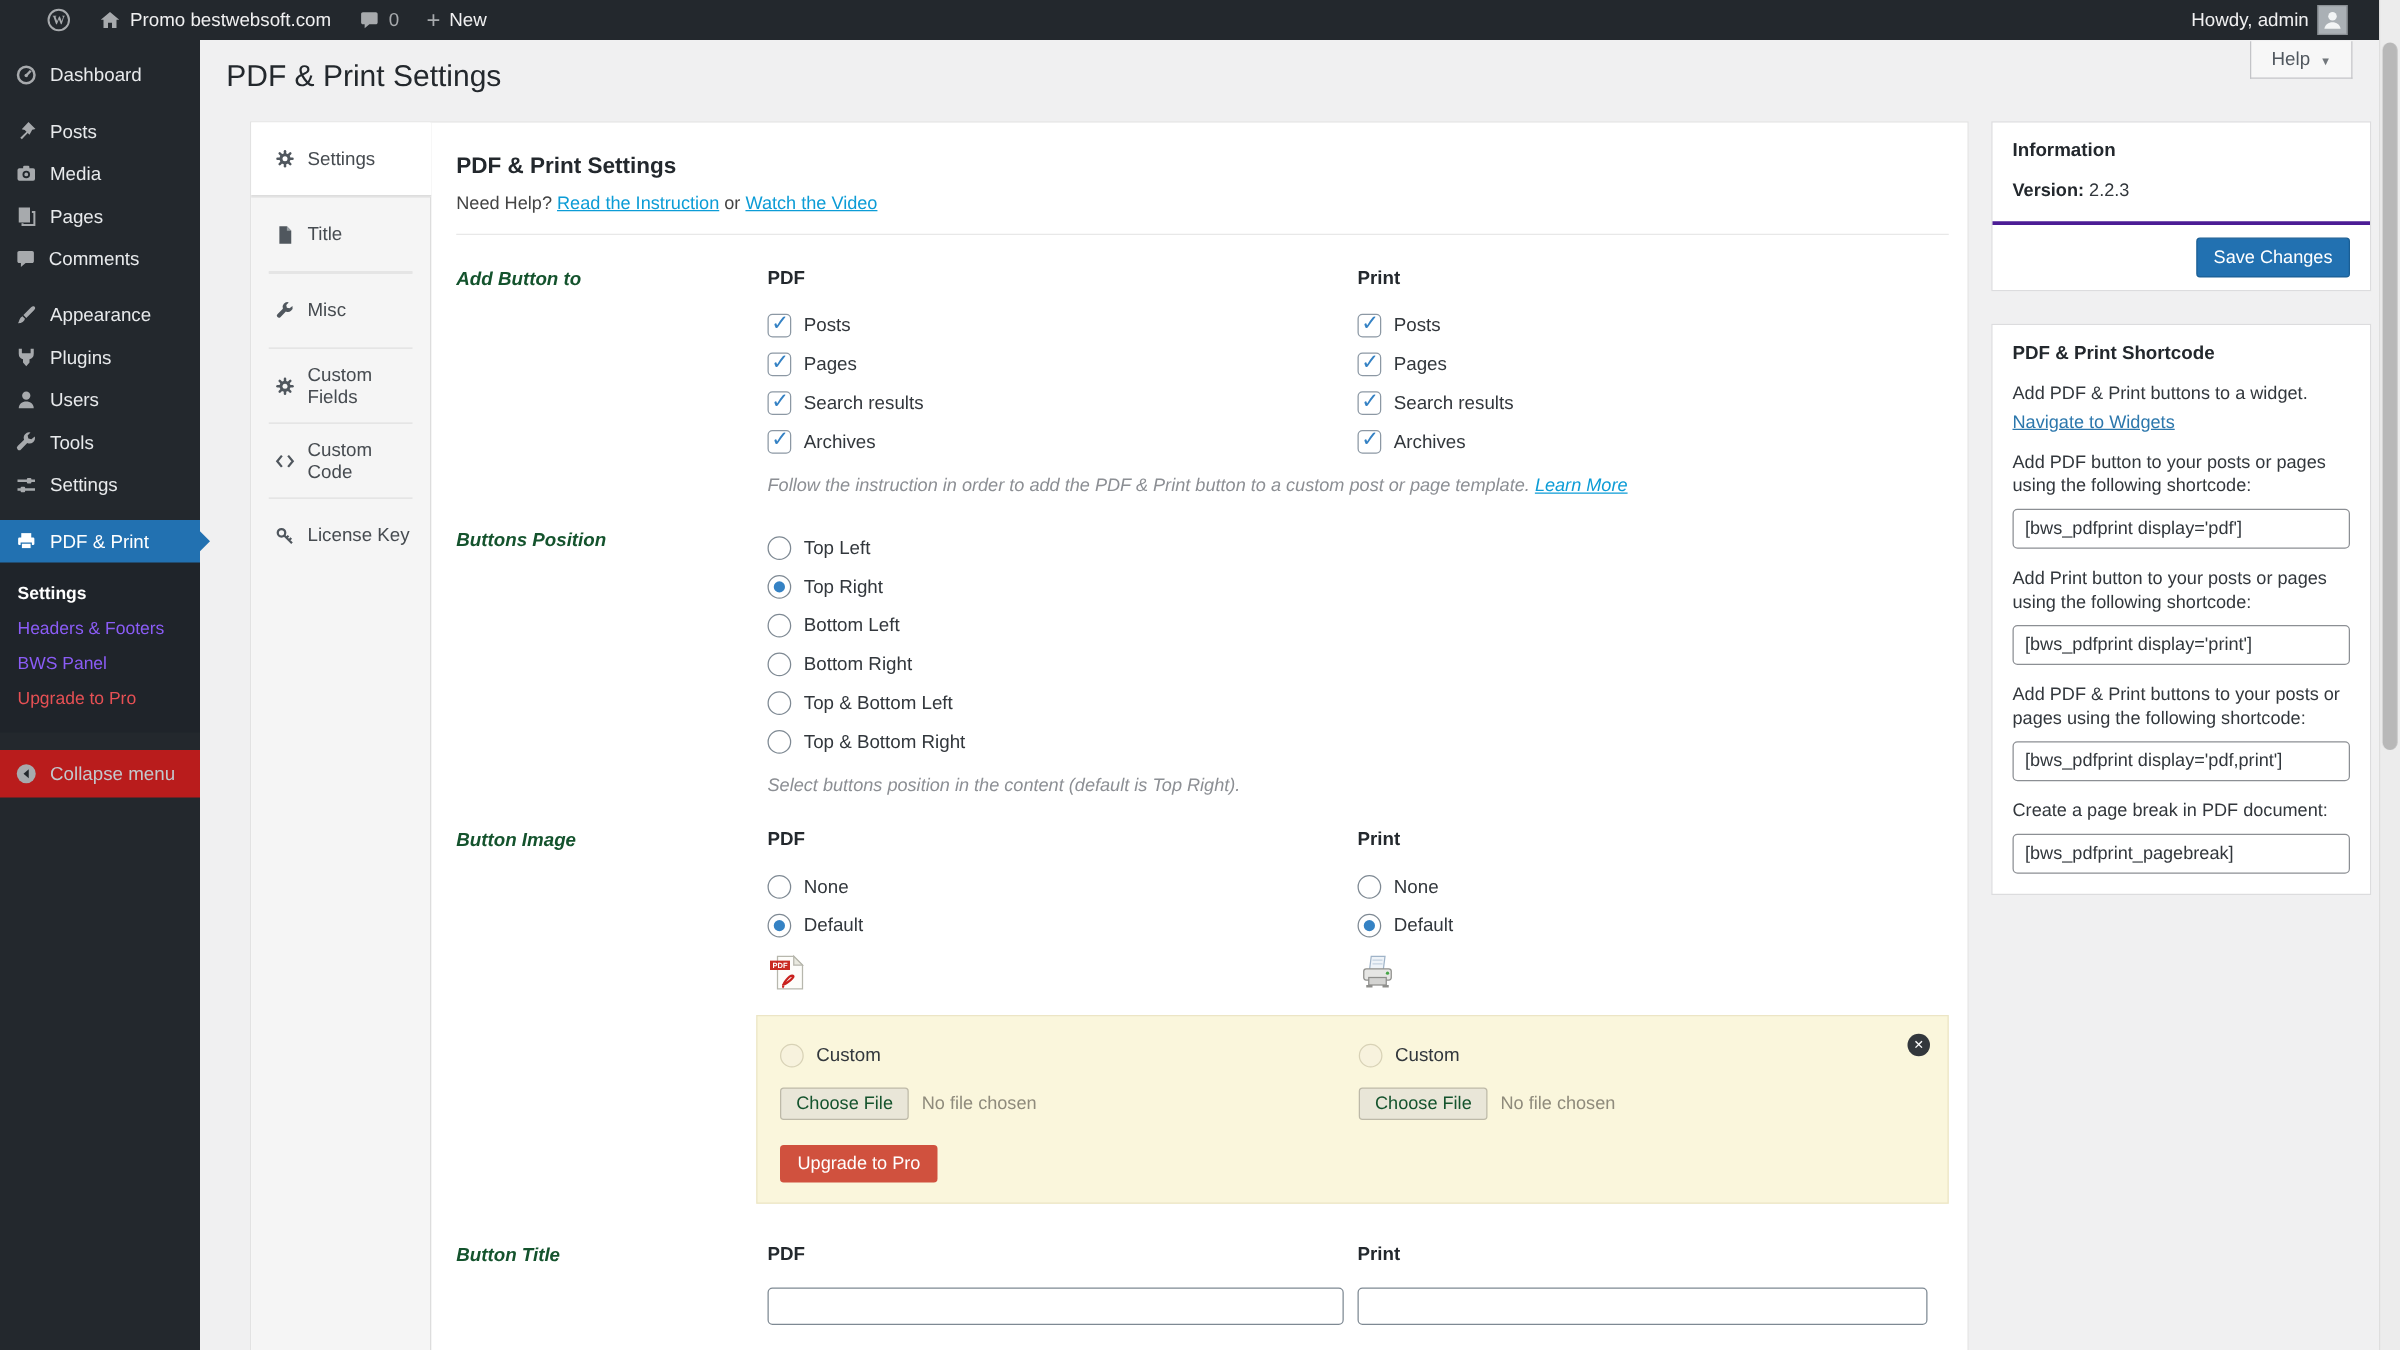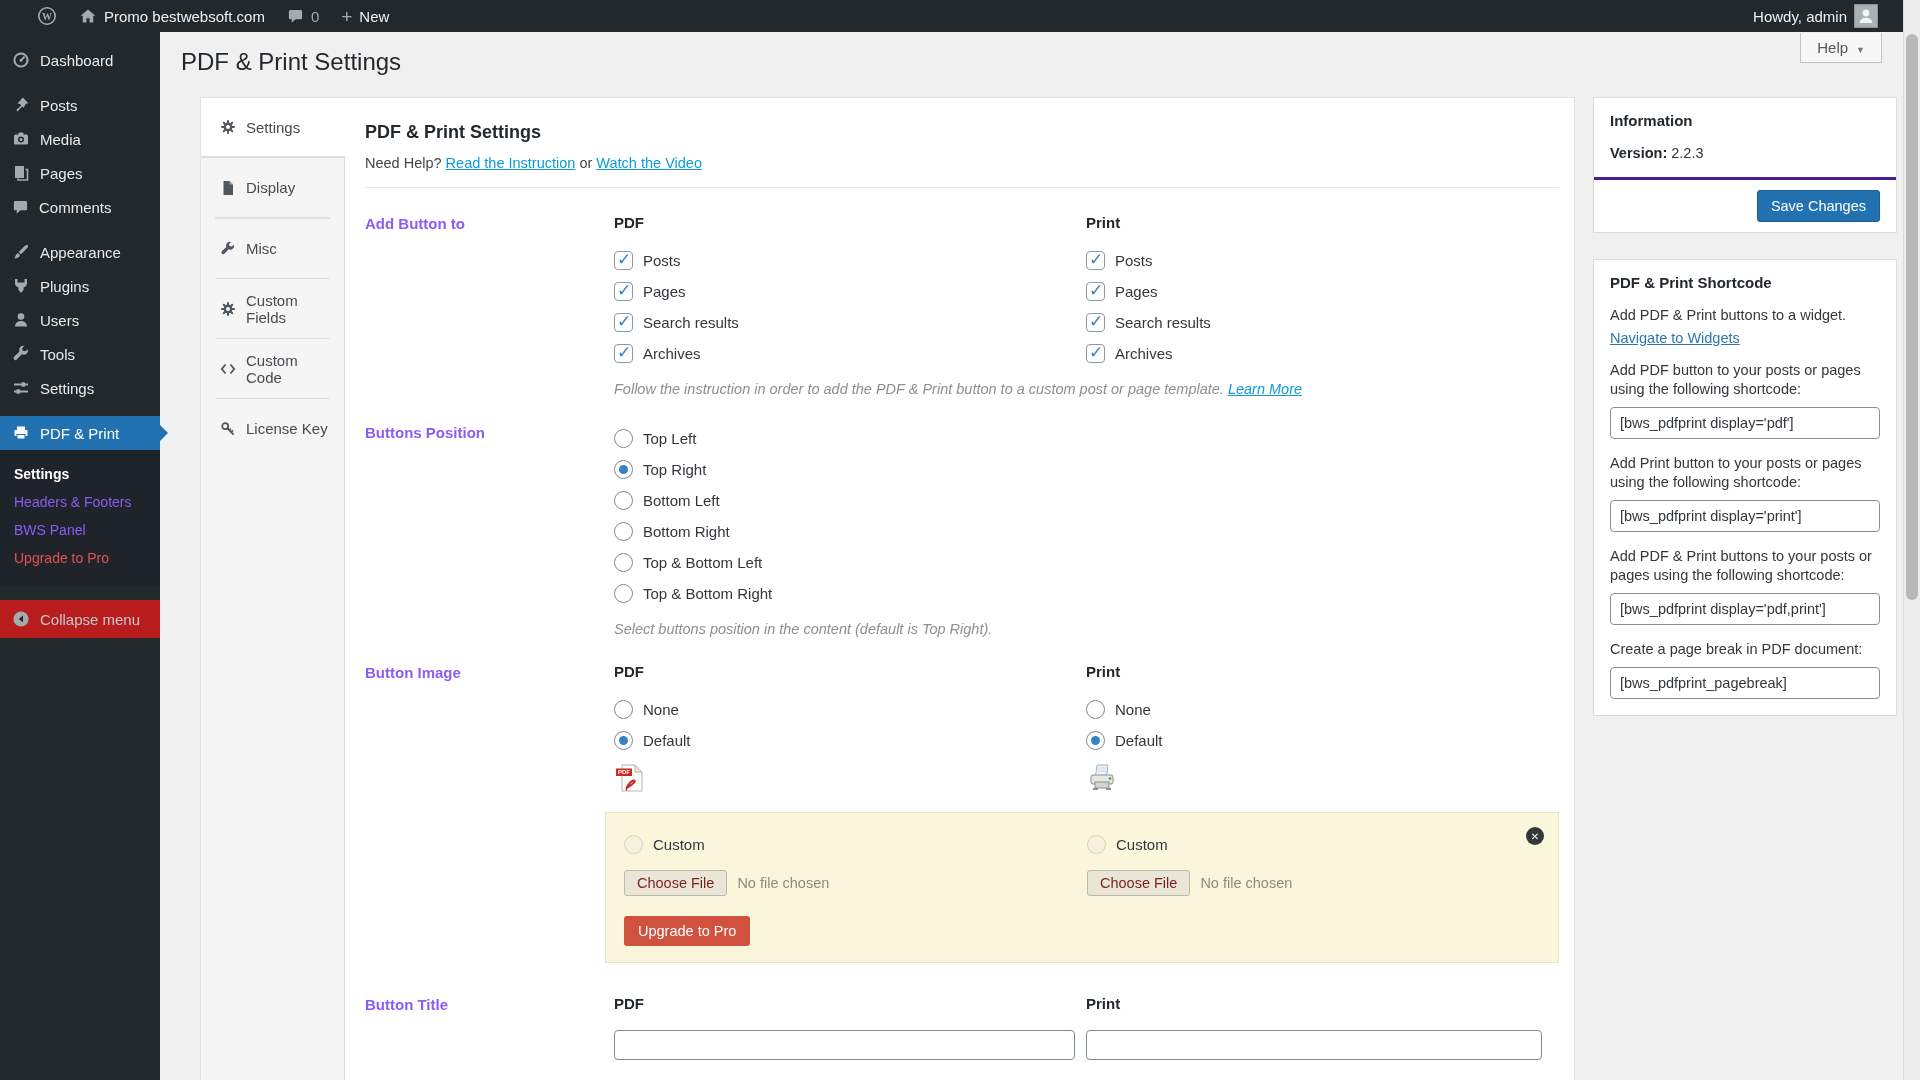--- a/index.html
+++ b/index.html
@@ -77,21 +77,21 @@
   .tab-sep { height:1px; background:#e0e0e0; margin:0 14px; }
   #tabcol-rest { border-top:1px solid #ddd; }
 
   #formcol { flex:1; padding:20px 15px 40px 20px; }
   h2.panel-title { margin:4px 0 0; font-size:18px; font-weight:bold; color:#23282d; }
   .need-help { margin-top:12px; font-size:14.5px; color:#444; }
   a.blue-link { color:#0c9cd6; }
   hr.form-hr { border:none; border-top:1px solid #e8e8e8; margin:16px 0 0; }
 
   .fsection { margin-top:26px; display:flex; }
-  .flabel { width:249px; flex:none; font-weight:bold; font-size:15px; color:#8b5cf6; padding-top:1px; }
+  .flabel { width:249px; flex:none; font-weight:bold; font-size:15px; color:#14532d; padding-top:1px;font-style:italic; }
   .fbody { flex:1; display:grid; grid-template-columns:472px 1fr; align-items:start; }
   .colhead { font-weight:bold; font-size:15px; color:#23282d; }
   .opt-list { margin-top:14px; }
   .opt-row { display:flex; align-items:center; gap:10px; height:31px; color:#32373c; cursor:pointer; }
   .fnote { grid-column:1/3; margin-top:12px; font-style:italic; color:#8c8f94; font-size:14.5px; }
   .fnote a { color:#0c9cd6; }
 
   .cb { width:19px; height:19px; border:1px solid #8c98a4; border-radius:4px; background:#fff; flex:none; position:relative; }
   .cb.checked::after { content:"✓"; position:absolute; left:2px; top:-3px; font-size:17px; font-weight:bold; color:#3582c4; }
   .radio { width:19px; height:19px; border:1px solid #7e8993; border-radius:50%; background:#fff; flex:none; position:relative; }
@@ -102,21 +102,21 @@
 
   
   #promo-box {
     margin:16px 0 0 240px; background:#faf6dc; border:1px solid #ece5c5;
     padding:16px 18px; position:relative;
   }
   #promo-grid { display:grid; grid-template-columns:463px 1fr; }
   .file-row { margin-top:8px; display:flex; align-items:center; gap:10px; height:30px; }
   .choose-file {
     background:#e9e6d8; border:1px solid #bdb9a8; border-radius:3px;
-    color:#7f1d1d; padding:4px 12px; font-size:14.5px; cursor:default;
+    color:#14532d; padding:4px 12px; font-size:14.5px; cursor:default;
   }
   .no-file { color:#8f8b7c; font-size:14.5px; }
   .upgrade-btn {
     margin-top:18px; display:inline-block; background:#d0513e; color:#fff;
     border:none; border-radius:3px; padding:7px 14px; font-size:14.5px;
     font-family:inherit; cursor:pointer;
   }
   .close-btn {
     position:absolute; top:14px; right:14px; width:18px; height:18px;
     border-radius:50%; background:#32373c; color:#fff; font-size:10px;
@@ -325,21 +325,21 @@
             <circle cx="8" cy="8" r="2" fill="#fff"></circle>
           </svg>
           <span>Settings</span>
         </div>
         <div id="tabcol-rest">
           <div class="vtab">
             <svg width="16" height="16" viewBox="0 0 16 16">
               <path d="M3.5 1h6L13 4.5V15H3.5z" fill="#50575e"></path>
               <path d="M9.5 1L13 4.5H9.5z" fill="#9aa0a5"></path>
             </svg>
-            <span>Display</span>
+            <span>Title</span>
           </div>
           <div class="tab-sep"></div>
           <div class="tab-sep"></div>
           <div class="vtab">
             <svg width="16" height="16" viewBox="0 0 16 16">
               <path d="M14 3.7a3.8 3.8 0 0 1-5.3 4.5l-4.4 4.5a1.7 1.7 0 0 1-2.4-2.4l4.4-4.4A3.8 3.8 0 0 1 11 .9L9 3l.5 2.1 2.1.5z" fill="#50575e"></path>
             </svg>
             <span>Misc</span>
           </div>
           <div class="tab-sep"></div>

